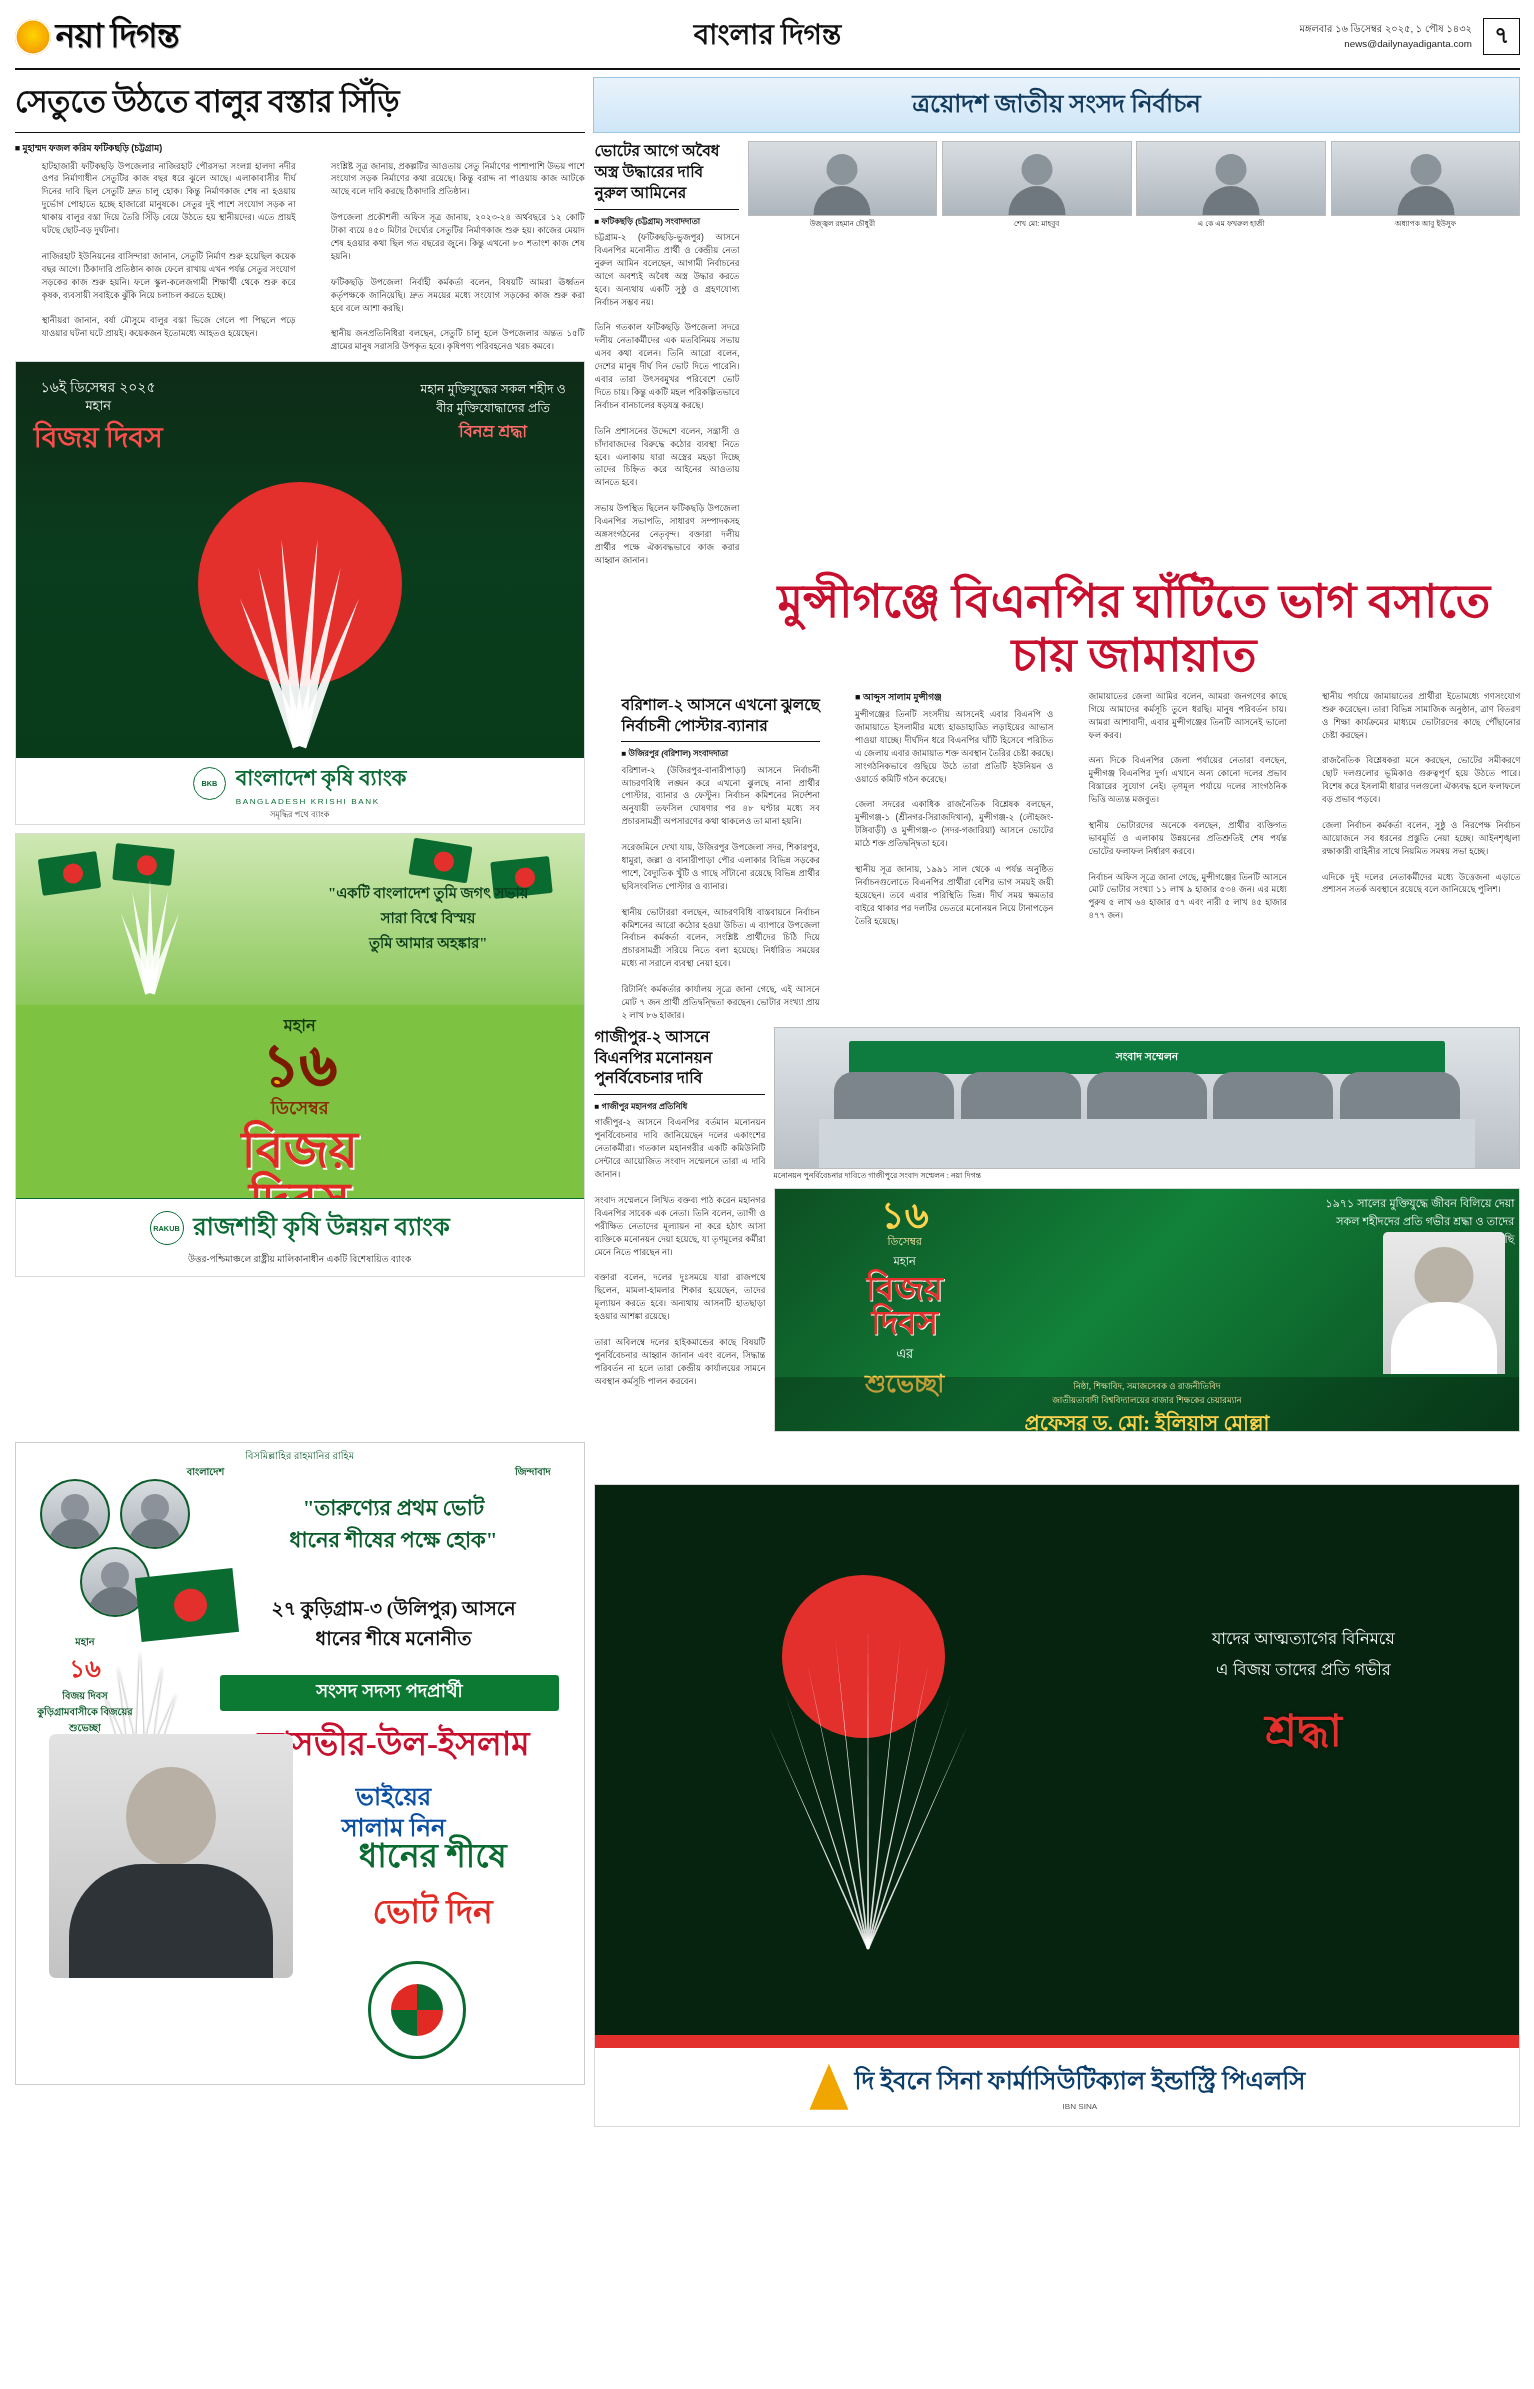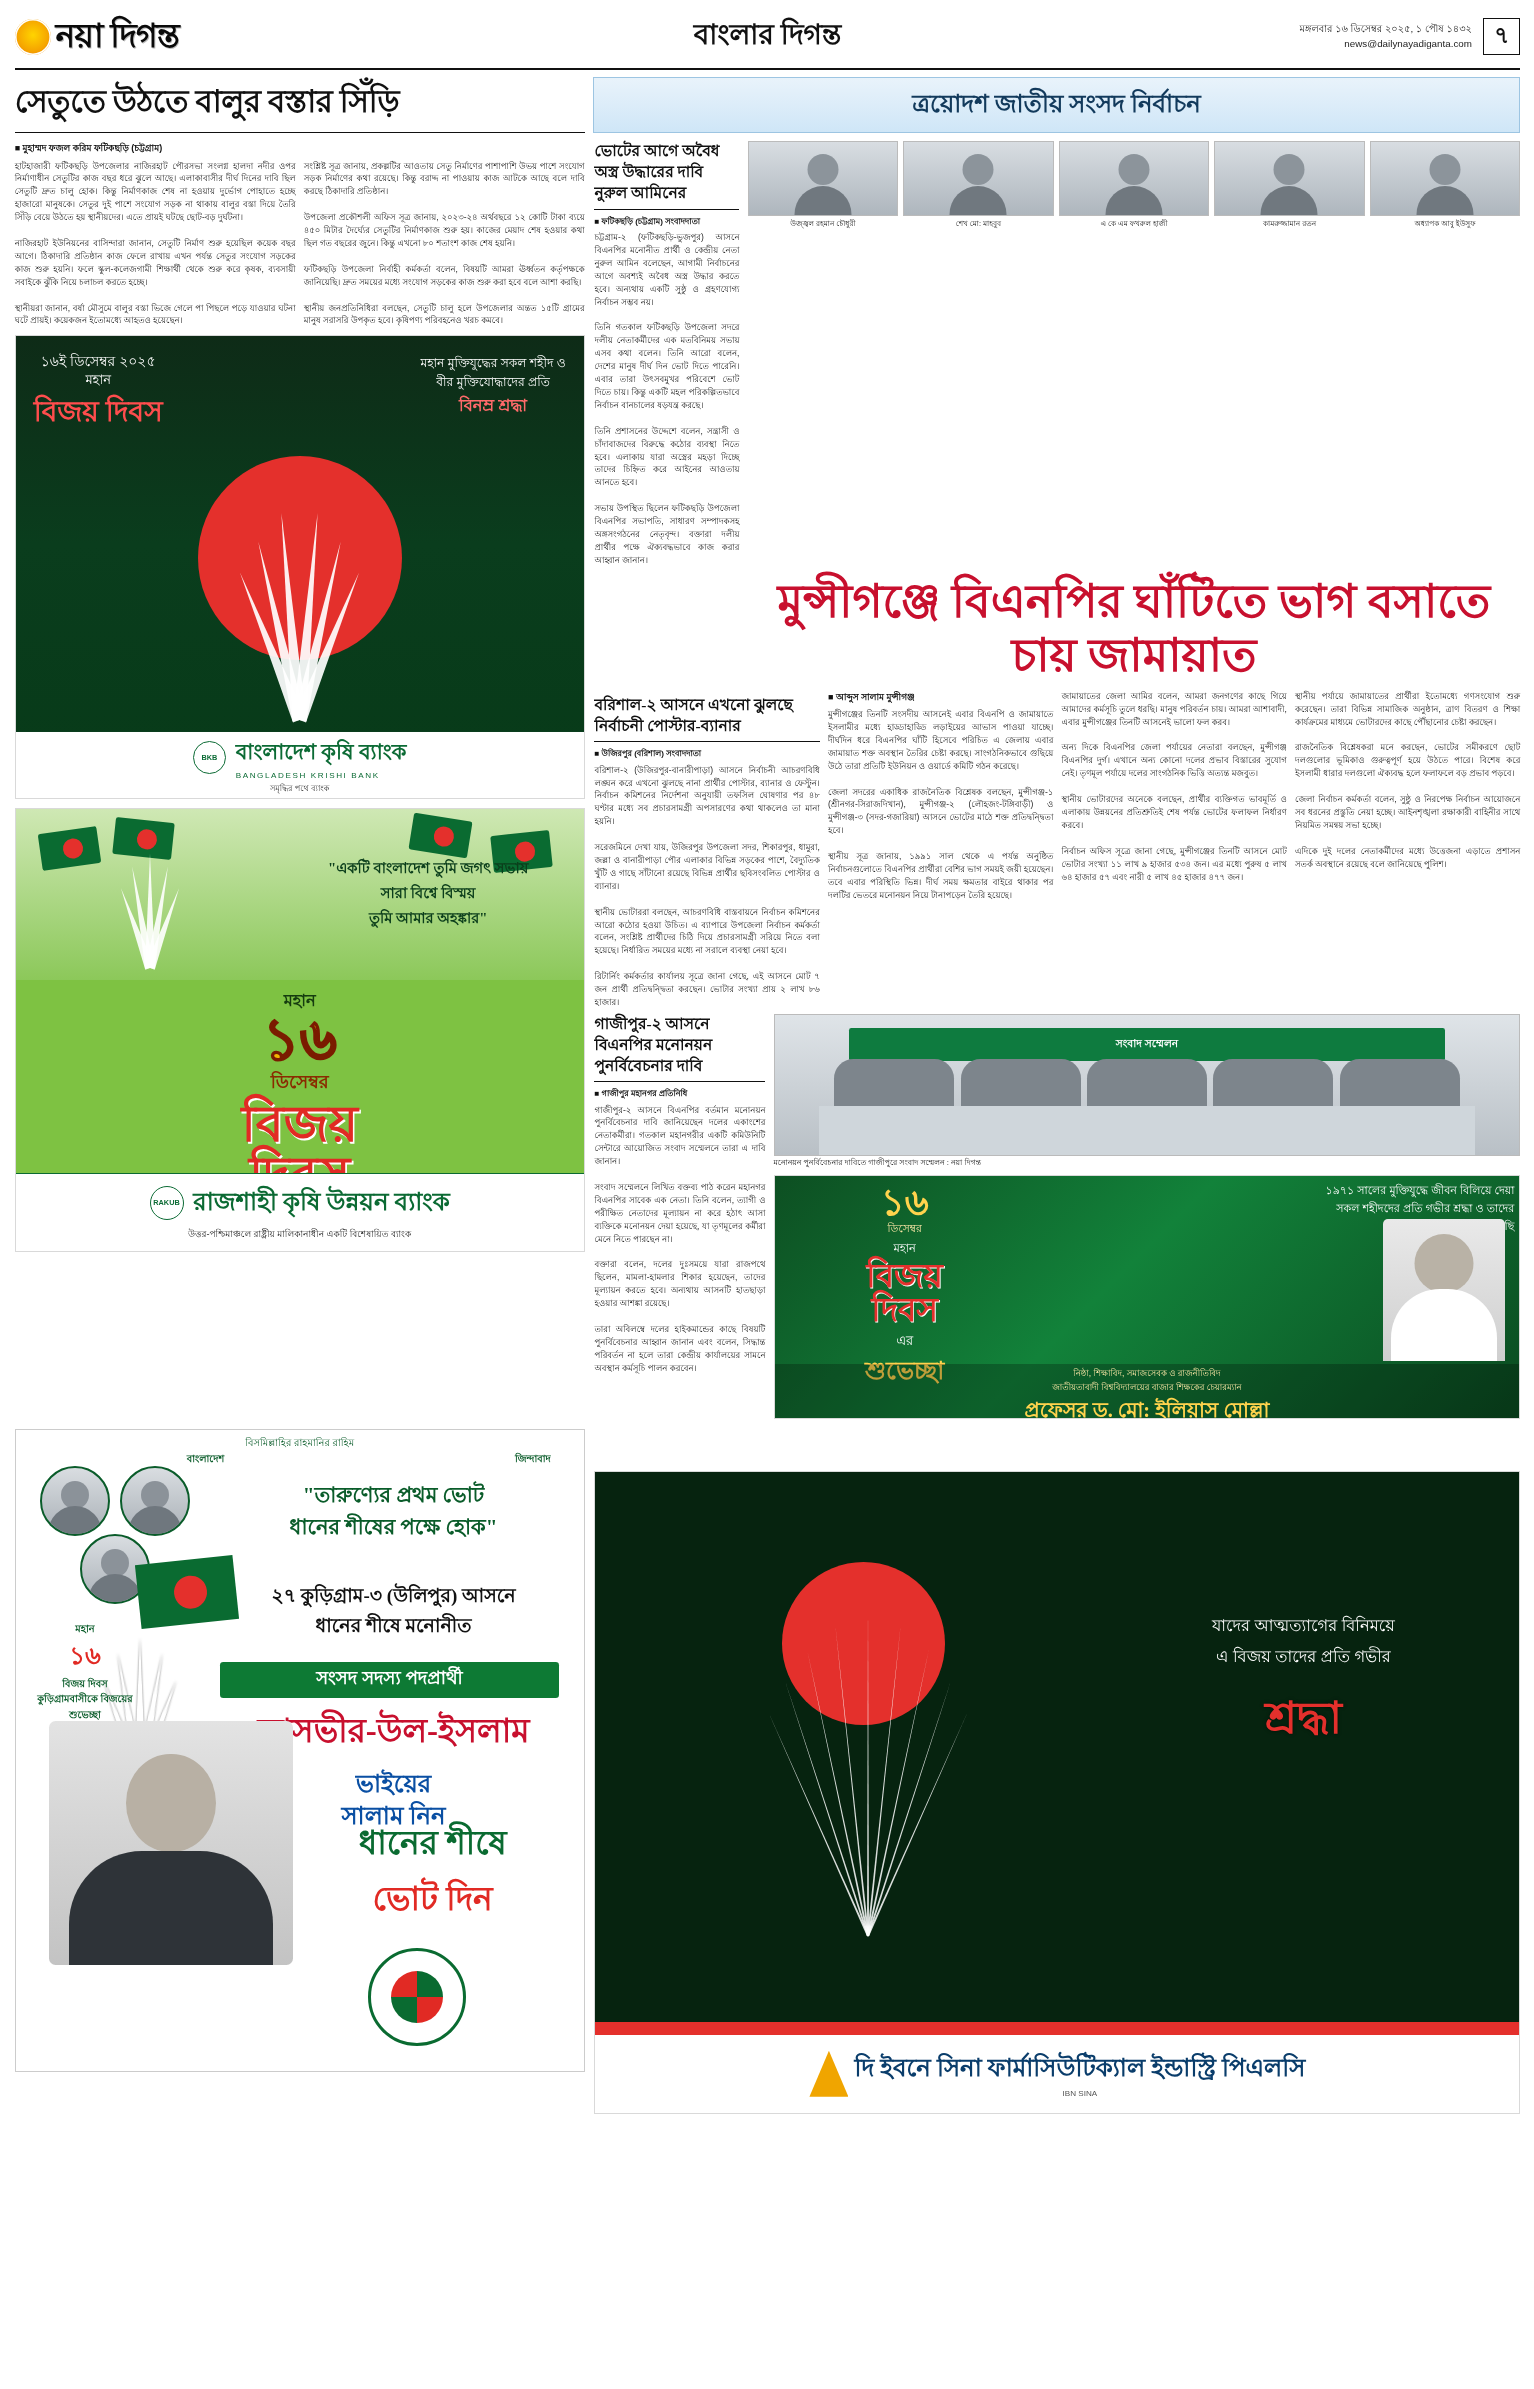--- a/index.html
+++ b/index.html
@@ -79,21 +79,21 @@
 
   
   .main {
     display: flex; gap: 9.8px; margin-top: 8.1px;
   }
   .col-left { width: 570px; }
   .col-right { flex: 1; }
 
   
   .textcols { display: flex; gap: 8.1px; }
-  .tcol { flex: 1; }
+  .tcol { flex: 1; margin-left: 27px; }
   .byline {
     font-size: 9px; font-weight: bold; margin-bottom: 3.3px;
   }
   .bodytext {
     font-size: 8.5px; line-height: 1.52; text-align: justify;
     color: #222; hyphens: auto;
   }
   .rule { border-top: 0.8px solid #111; margin: 4.9px 0; }
 
   
@@ -515,24 +515,20 @@
           <div class="face">
             <div class="ph"></div>
             <div class="cap">শেখ মো: মাহবুব</div>
           </div>
           <div class="face">
             <div class="ph"></div>
             <div class="cap">এ কে এম ফখরুল হাজী</div>
           </div>
           <div class="face">
             <div class="ph"></div>
-            <div class="cap">কামরুজ্জামান রতন</div>
-          </div>
-          <div class="face">
-            <div class="ph"></div>
             <div class="cap">অধ্যাপক আবু ইউসুফ</div>
           </div>
         </div>
       </div>
 
       <div style="display:flex; gap:8.1px;">
         <div style="width:145px;"></div>
         <div style="flex:1;">
           <div class="bighead">মুন্সীগঞ্জে বিএনপির ঘাঁটিতে ভাগ বসাতে চায় জামায়াত</div>
         </div>

